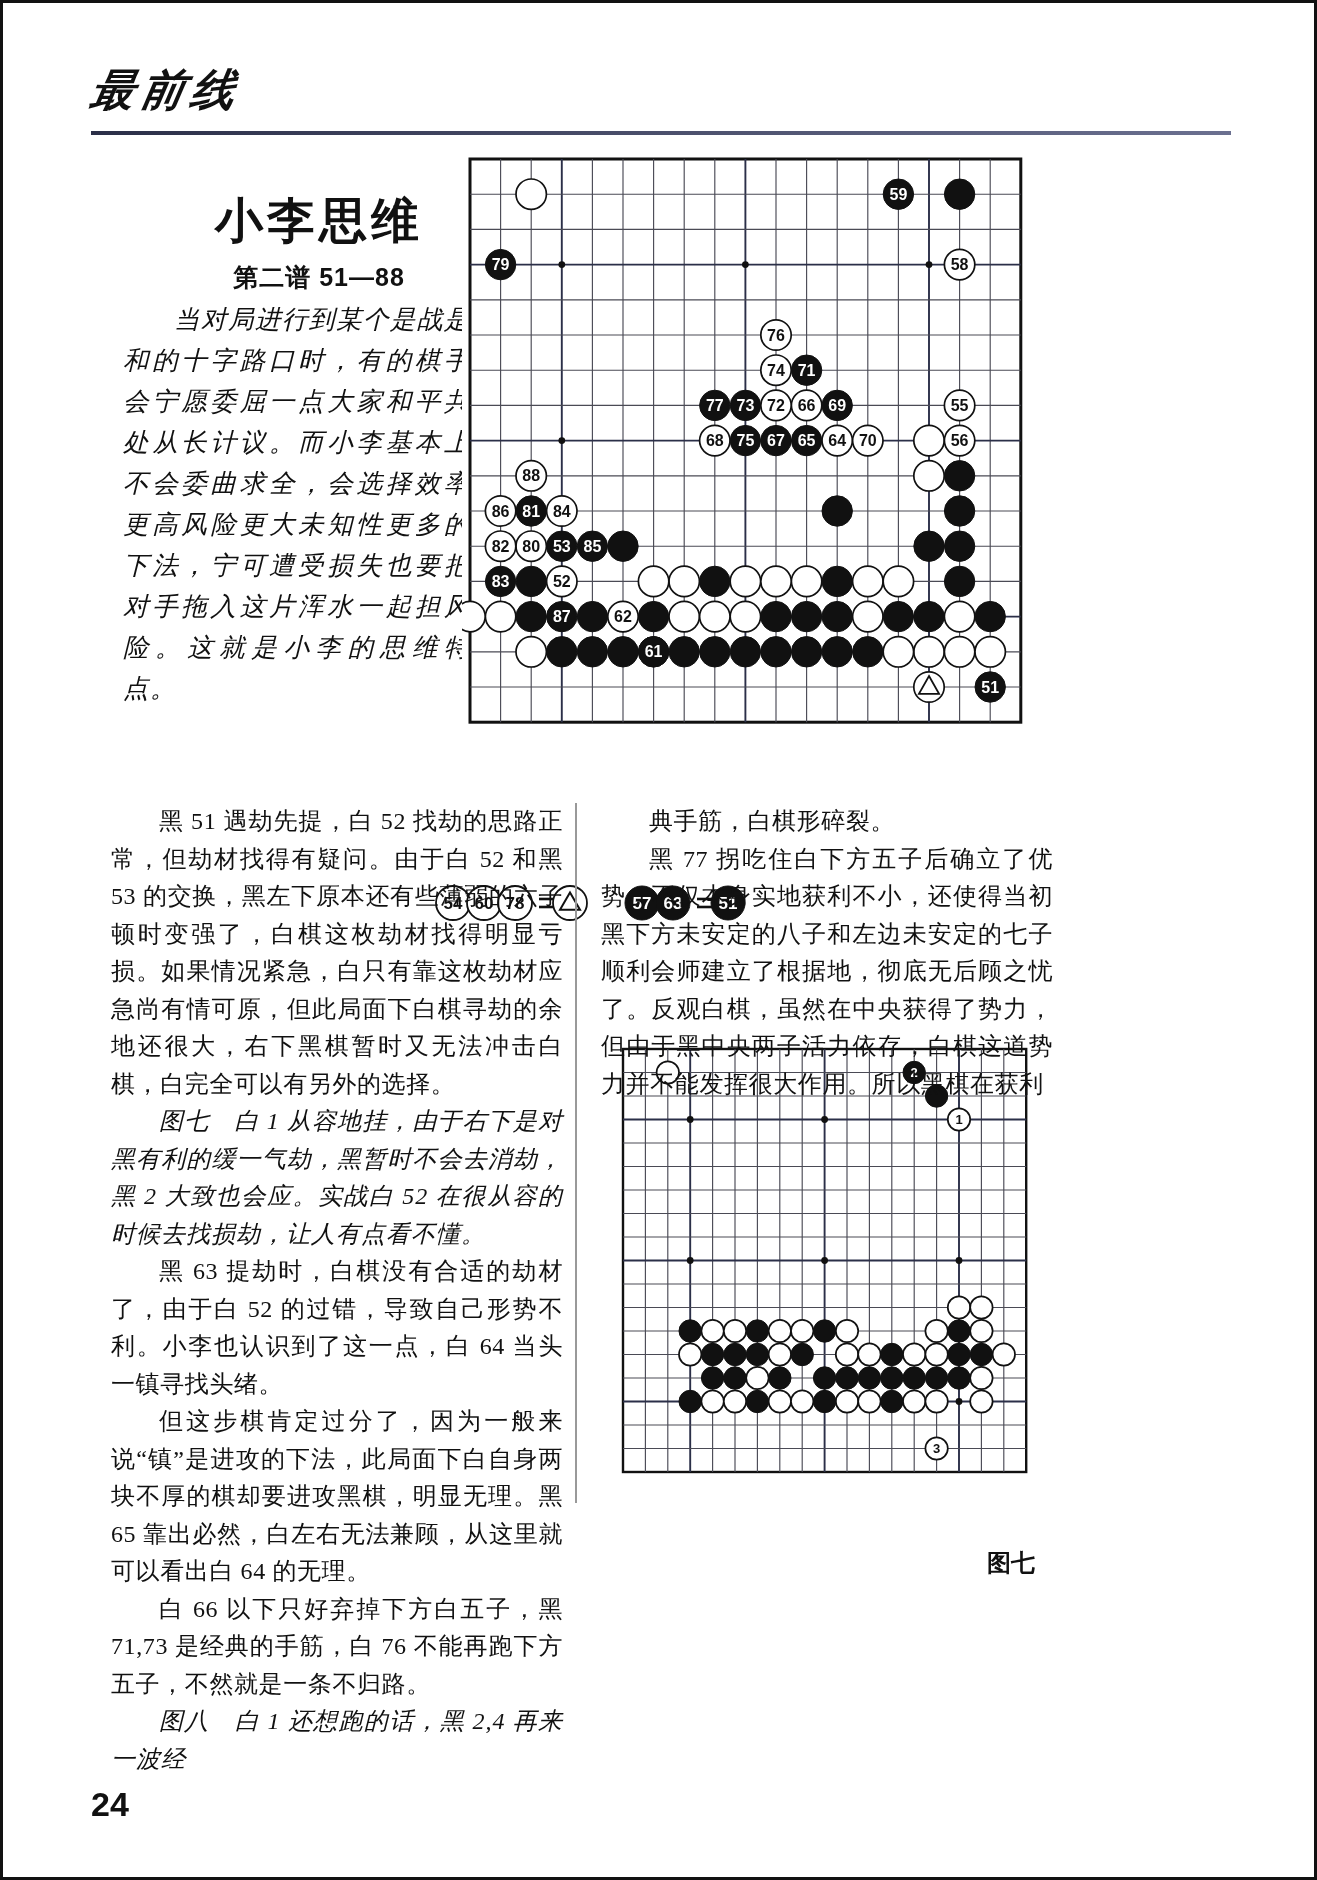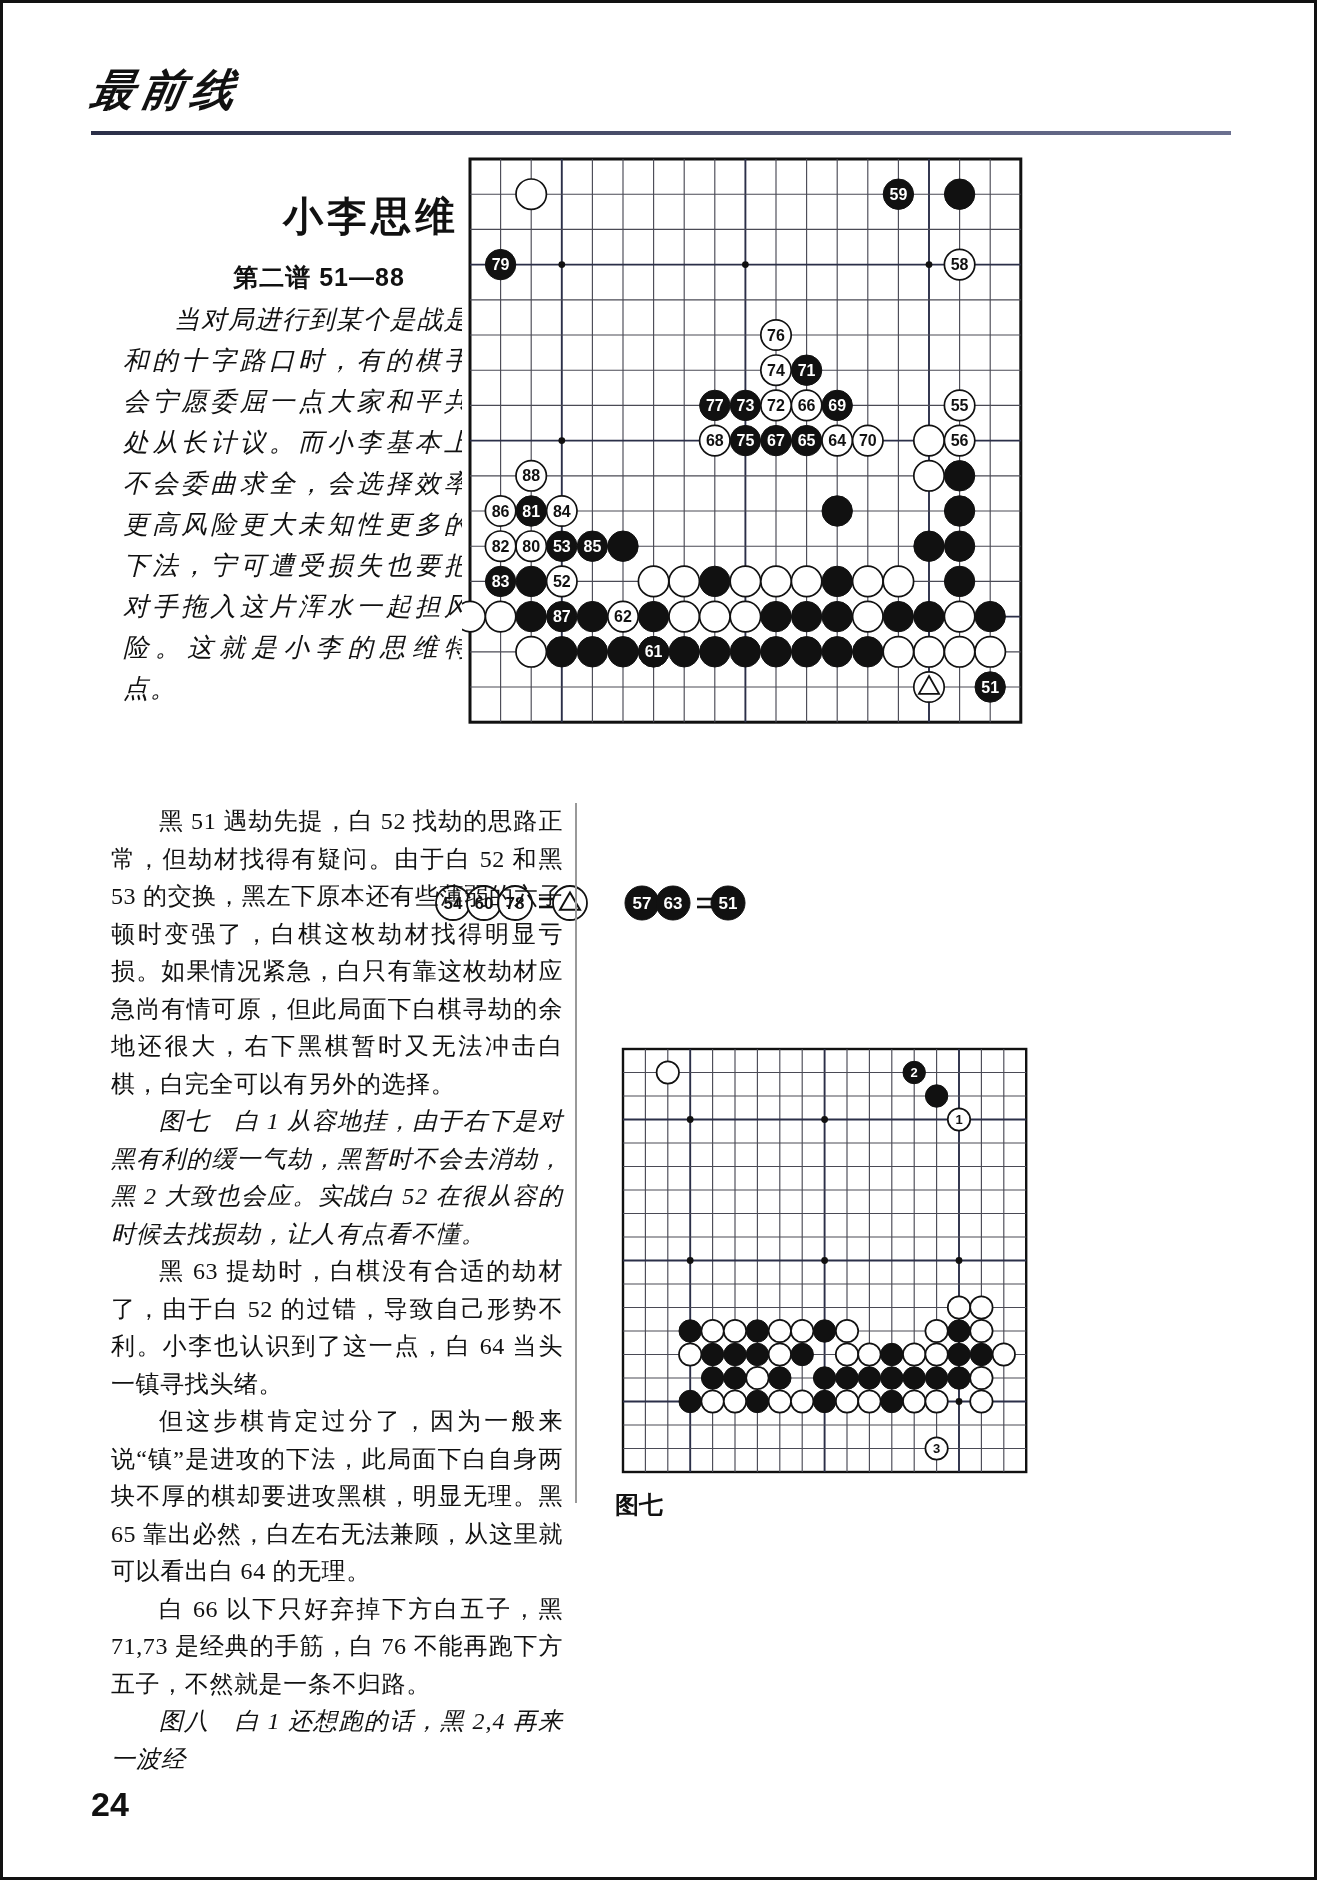--- a/index.html
+++ b/index.html
@@ -27,23 +27,23 @@
     transform:skewX(-10deg);
   }
   .masthead-rule {
     position:absolute; left:88px; top:128px; width:1140px; height:4px;
     background:linear-gradient(to right,#2b2f48,#6b7090);
   }
 
   
   .intro-title {
     position:absolute; left:176px; top:186px; width:280px;
-    font-size:40px; font-weight:bold; letter-spacing:4px;
+    font-size:48px; font-weight:bold; letter-spacing:4px;
     font-family:"Liberation Sans","DejaVu Sans",sans-serif;
-    text-align:right; color:#111;
+    text-align:center; color:#111;
   }
   .intro-sub {
     position:absolute; left:176px; top:234px; width:280px;
     font-size:25px; font-weight:bold; letter-spacing:1px;
     font-family:"Liberation Sans","DejaVu Sans",sans-serif;
     text-align:center; color:#111;margin-top:24px;
   }
   .intro-body {
     position:absolute; left:96px; top:296px; width:348px;
     font-size:25.5px; line-height:41px; color:#111;
@@ -64,22 +64,22 @@
   .goban svg { display:block; }
 
   .board-caption-row {
     position:absolute; left:430px; top:878px; width:340px; height:44px;
   }
   #fig7-board-wrap {
     position:absolute; left:612px; top:1038px;
     width:420px; height:440px;
   }
   .fig7-label {
-    position:absolute; left:612px; top:1486px; width:420px;
-    text-align:left; font-size:24px; font-weight:bold;
+    position:absolute; left:612px; top:1544px; width:420px;
+    text-align:right; font-size:24px; font-weight:bold;
     font-family:Liberation Sans, sans-serif;
     color:#111;
   }
 
   
   .col {
     position:absolute;
     font-size:24px; line-height:37.5px; color:#111;
     font-family:"Liberation Serif","DejaVu Serif",serif;
     text-align:justify; letter-spacing:0.6px;
@@ -726,15 +726,19 @@
 
   <div class="col-divider"></div>
   <div class="col" id="col-left">
       <p>黑 51 遇劫先提，白 52 找劫的思路正常，但劫材找得有疑问。由于白 52 和黑 53 的交换，黑左下原本还有些薄弱的六子顿时变强了，白棋这枚劫材找得明显亏损。如果情况紧急，白只有靠这枚劫材应急尚有情可原，但此局面下白棋寻劫的余地还很大，右下黑棋暂时又无法冲击白棋，白完全可以有另外的选择。</p>
       <p class="hand">图七　白 1 从容地挂，由于右下是对黑有利的缓一气劫，黑暂时不会去消劫，黑 2 大致也会应。实战白 52 在很从容的时候去找损劫，让人有点看不懂。</p>
       <p>黑 63 提劫时，白棋没有合适的劫材了，由于白 52 的过错，导致自己形势不利。小李也认识到了这一点，白 64 当头一镇寻找头绪。</p>
       <p>但这步棋肯定过分了，因为一般来说“镇”是进攻的下法，此局面下白自身两块不厚的棋却要进攻黑棋，明显无理。黑 65 靠出必然，白左右无法兼顾，从这里就可以看出白 64 的无理。</p>
       <p>白 66 以下只好弃掉下方白五子，黑 71,73 是经典的手筋，白 76 不能再跑下方五子，不然就是一条不归路。</p>
       <p class="hand">图八　白 1 还想跑的话，黑 2,4 再来一波经</p>
     </div>
+  <div class="col" id="col-right">
+      <p>典手筋，白棋形碎裂。</p>
+      <p>黑 77 拐吃住白下方五子后确立了优势，不仅本身实地获利不小，还使得当初黑下方未安定的八子和左边未安定的七子顺利会师建立了根据地，彻底无后顾之忧了。反观白棋，虽然在中央获得了势力，但由于黑中央两子活力依存，白棋这道势力并不能发挥很大作用。所以黑棋在获利</p>
+    </div>
 
   <div class="page-number">24</div>
 </div>
 
 </body></html>

